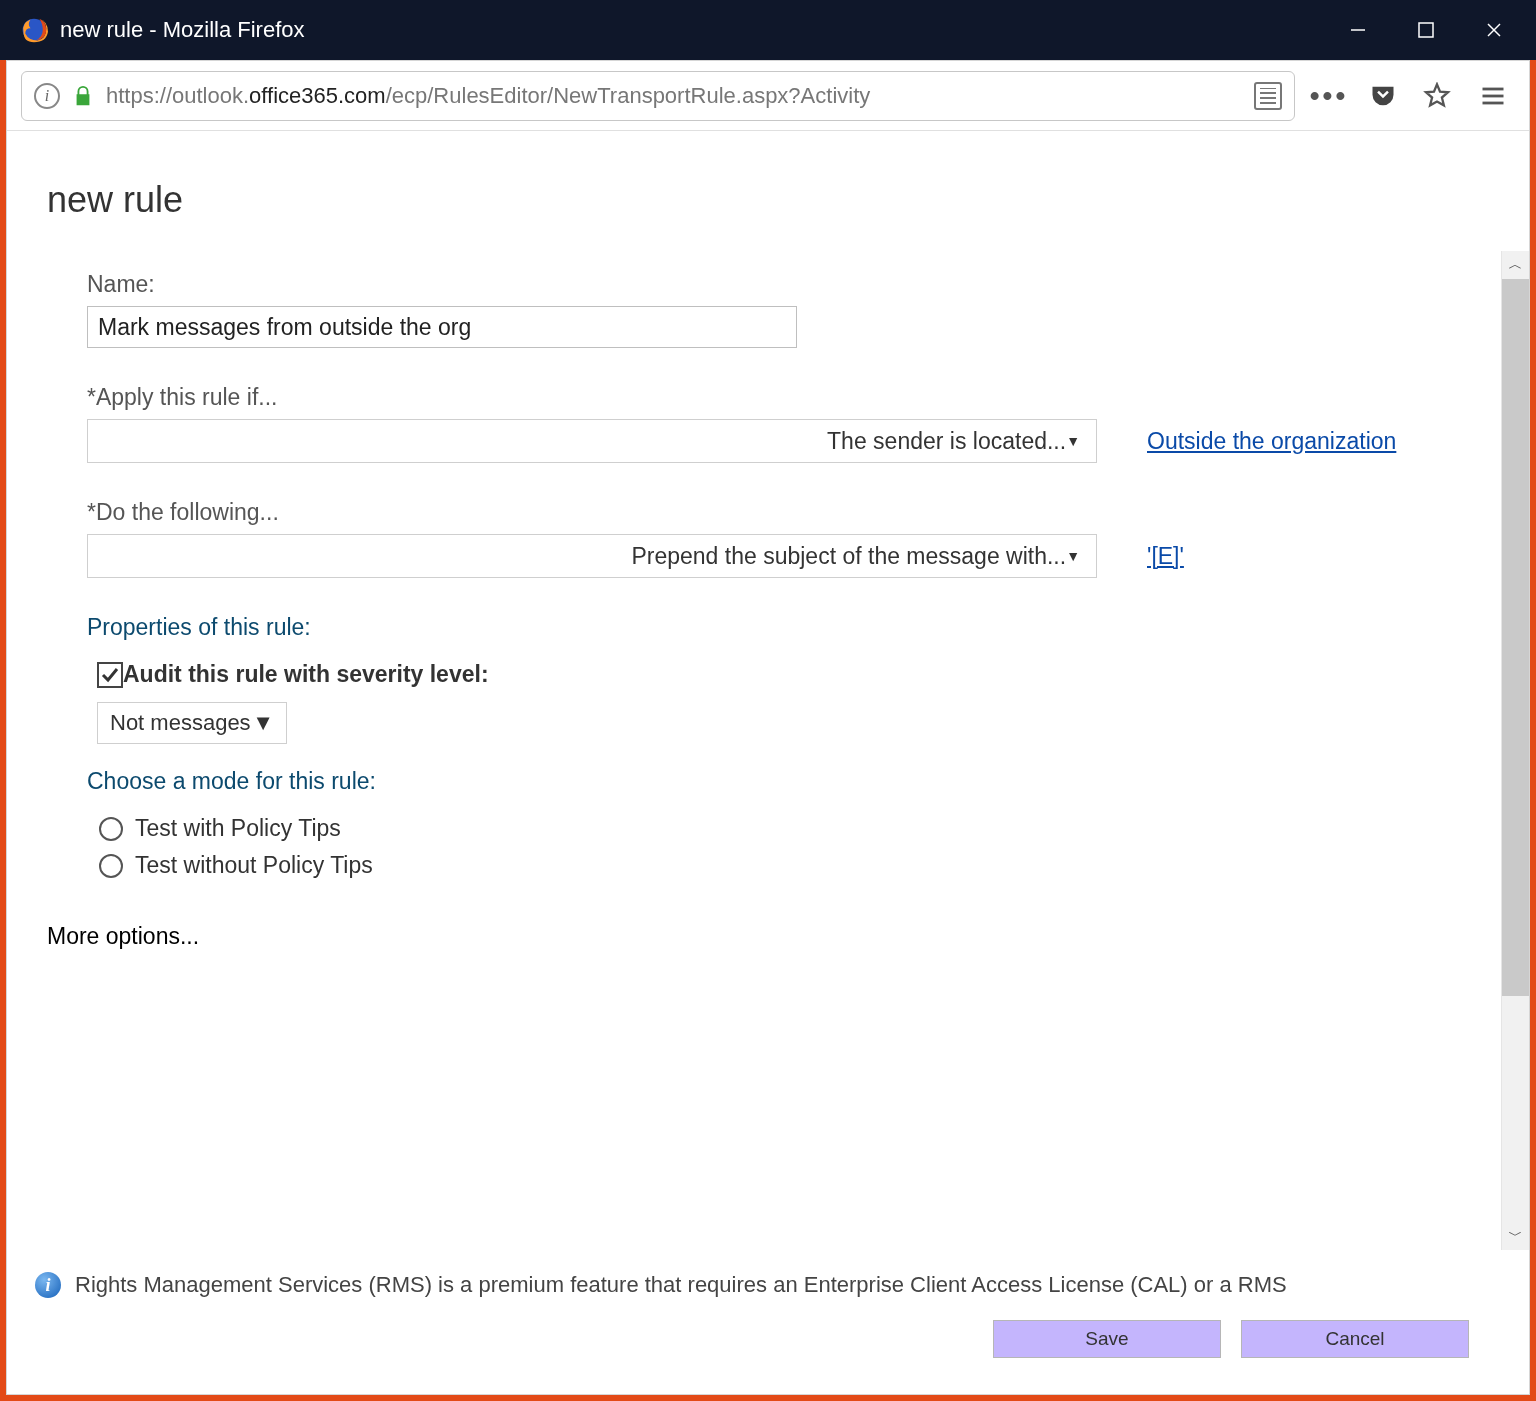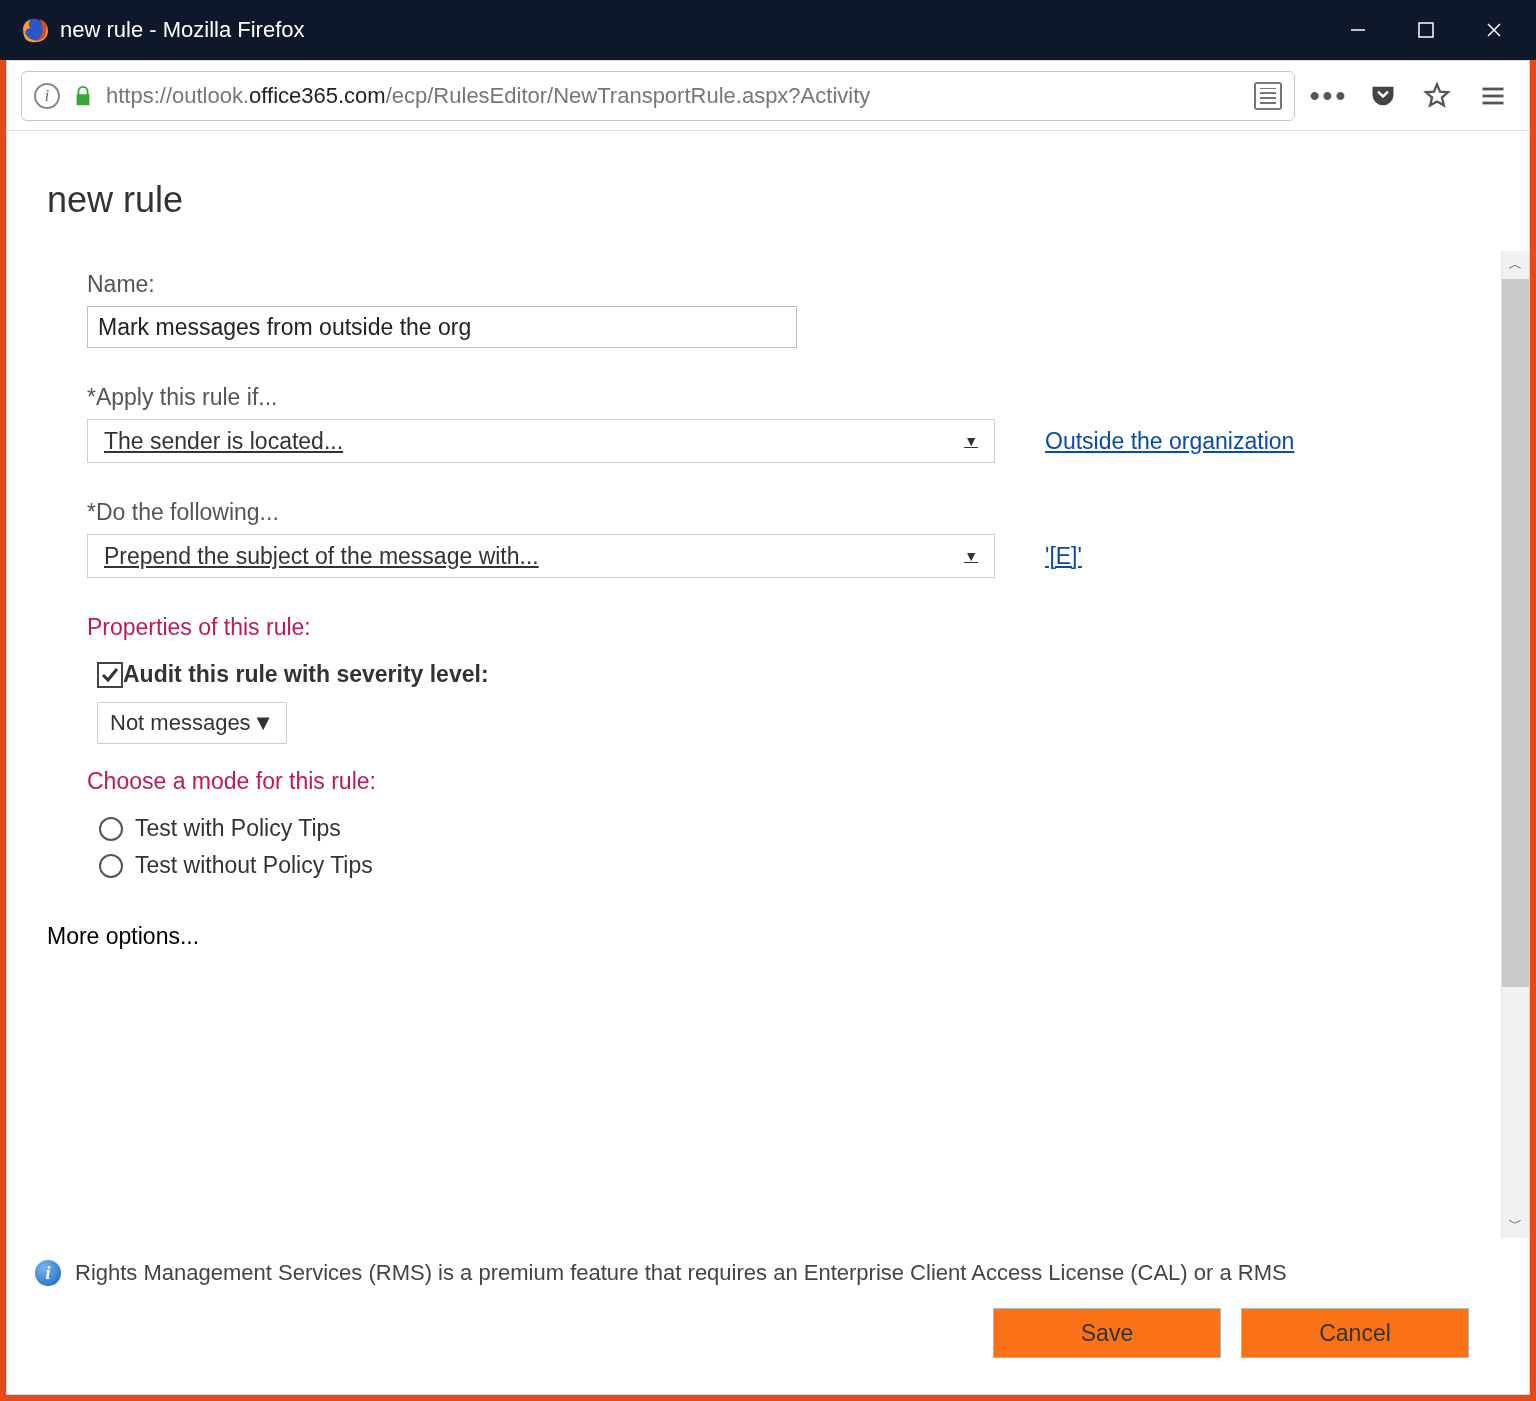--- a/index.html
+++ b/index.html
@@ -123,39 +123,38 @@
   height: 42px;
   border: 1px solid #bfbfbf;
   padding: 4px 10px;
   font-size: 23px;
   color: #222;
   font-family: inherit;
 }
 .row { margin-bottom: 36px; }
 .select-row { display: flex; align-items: center; gap: 50px; }
 .select-box {
-  width: 908px;
+  width: 1010px;
   height: 44px;
   border: 1px solid #cfcfcf;
   display: flex;
   align-items: center;
   padding: 0 16px;
   font-size: 23px;
   color: #333;
-  justify-content: space-between;
-  text-decoration: underline;
+  justify-content: flex-end;
 }
 .select-box .caret { font-size: 14px; color: #333; }
 .link-val {
   font-size: 23px;
   color: #0a4aa8;
   text-decoration: underline;
 }
 .section-label {
-  font-size: 23px; color: #be185d; margin: 24px 0 20px 0;
+  font-size: 23px; color: #0c4a6e; margin: 24px 0 20px 0;
 }
 .chk-row {
   display: flex; align-items: center; margin-left: 10px; margin-bottom: 14px; font-weight: bold;
 }
 .chkbox {
   width: 26px; height: 26px; border: 2px solid #444; display: flex; align-items: center; justify-content: center;
 }
 .chkbox svg { width: 20px; height: 20px; stroke: #333; stroke-width: 3; fill: none; }
 .chk-label { font-size: 23px; color: #333; }
 .small-select {
@@ -186,24 +185,24 @@
   width: 26px; height: 26px; border-radius: 50%;
   background: radial-gradient(circle at 35% 30%, #7ab7f0, #1560b8);
   color: #fff; display: flex; align-items: center; justify-content: center;
   font-family: Georgia, serif; font-style: italic; font-weight: bold; font-size: 18px;
 }
 .btnbar {
   display: flex; gap: 20px; justify-content: flex-end;
   padding: 10px 60px 36px 0;
 }
 .btn {
-  width: 228px; height: 50px;
+  width: 228px; height: 38px;
   border: 1px solid #b6b6b6;
-  background: #f97316;
-  font-size: 23px; color: #333;
+  background: #c4b5fd;
+  font-size: 19px; color: #333;
   display: flex; align-items: center; justify-content: center;
 }
 .reader-icon {
   width: 28px; height: 28px; border: 2px solid #777; border-radius: 3px;
   display: flex; flex-direction: column; justify-content: center; gap: 3px; padding: 4px;
 }
 .reader-icon span { height: 2px; background: #777; }
 </style>
 </head>
 <body>

